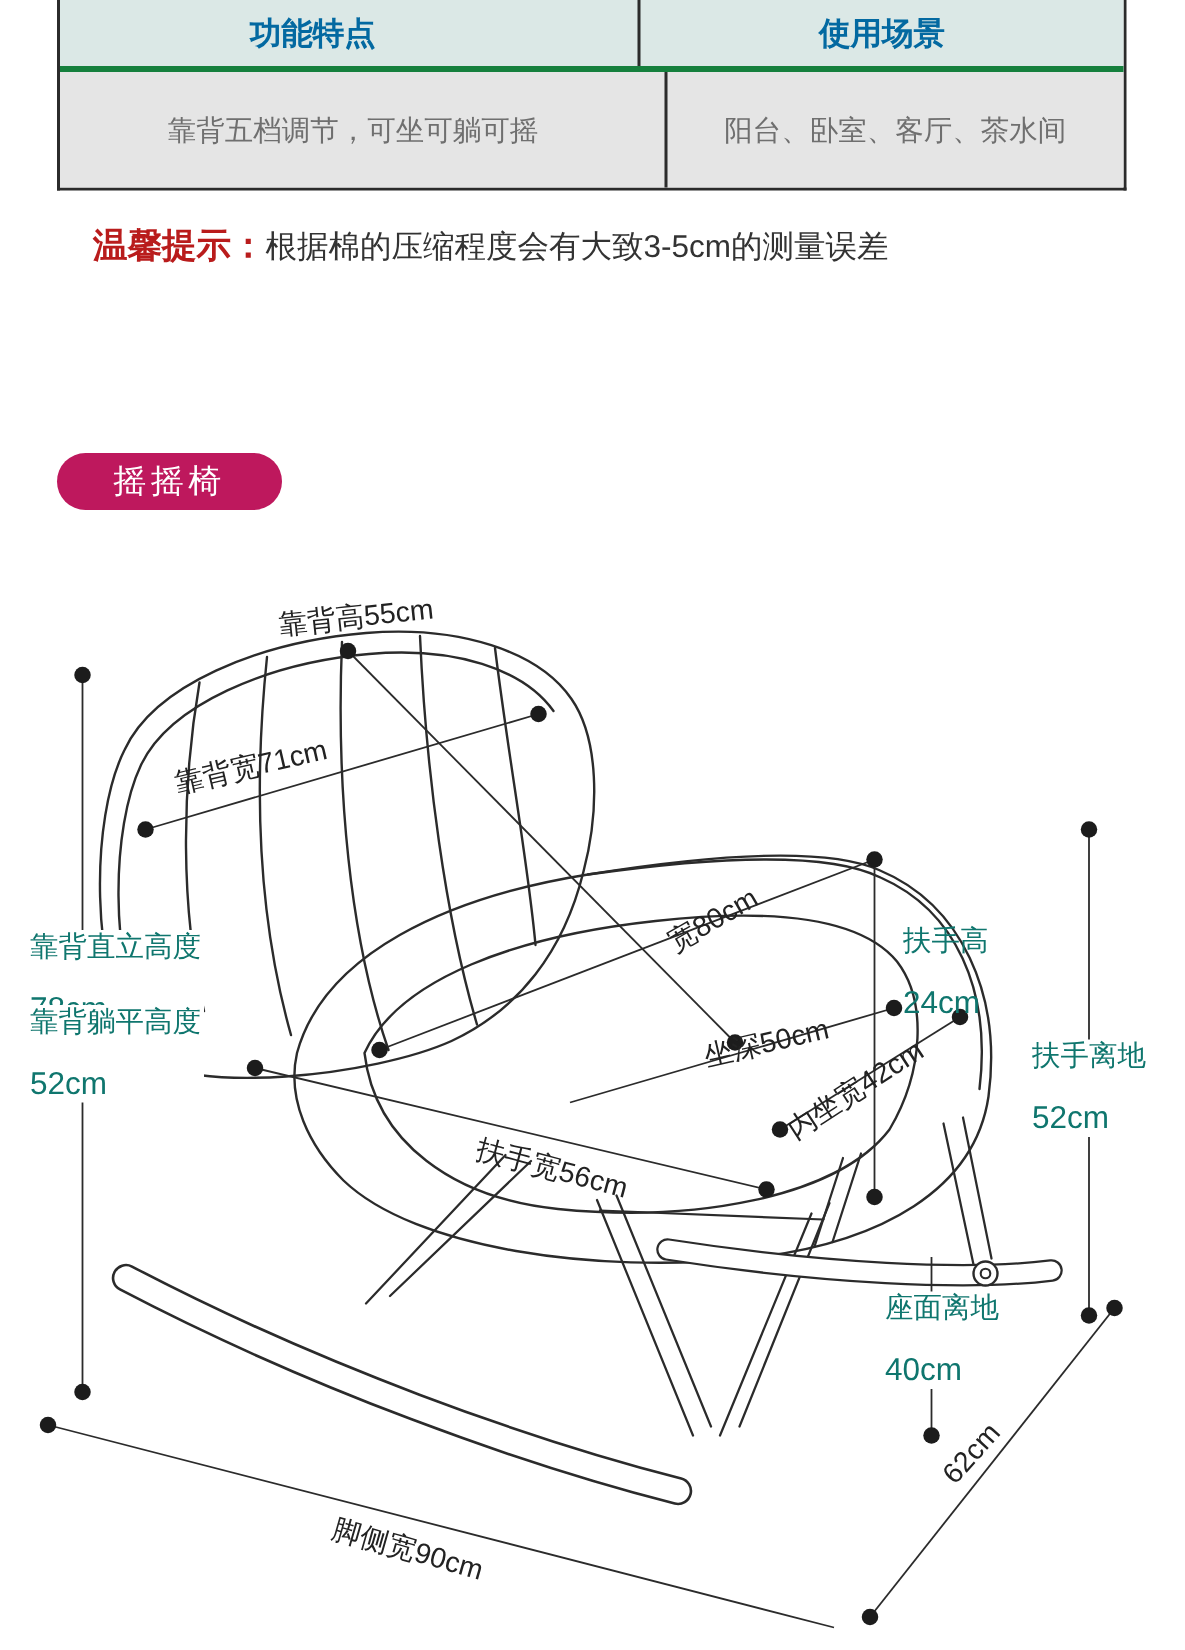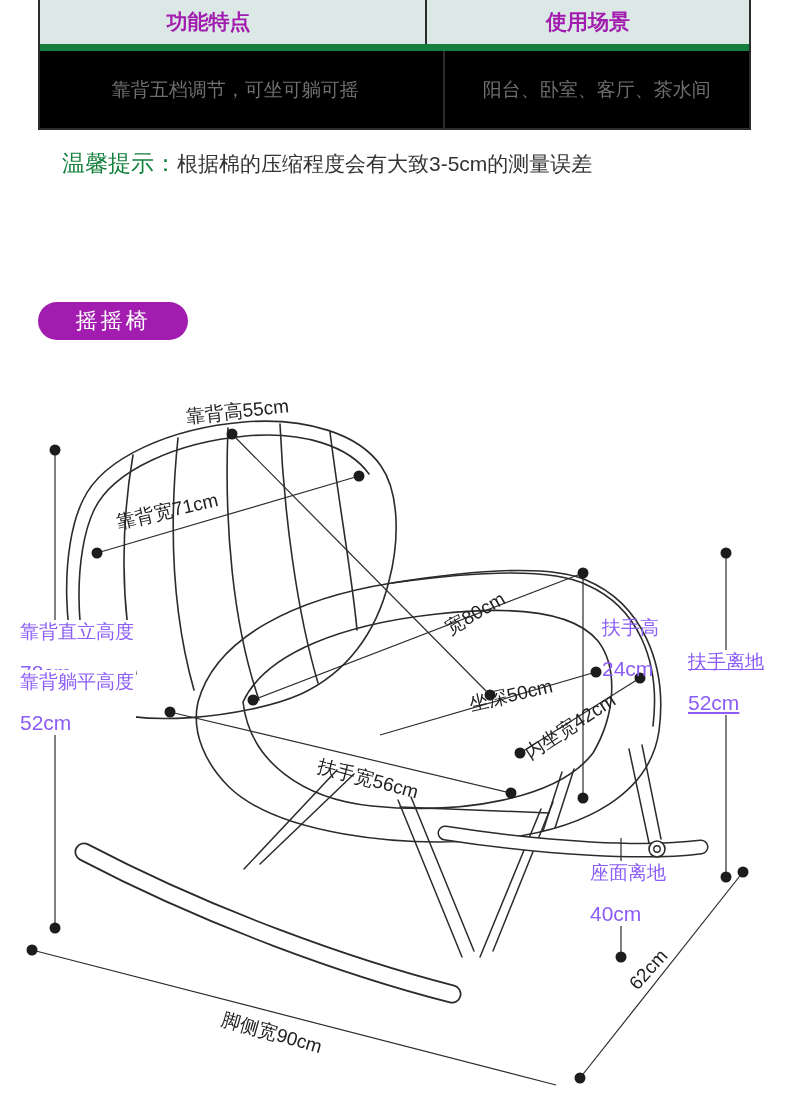--- a/index.html
+++ b/index.html
@@ -13,41 +13,41 @@
     border:2px solid #2b2b2b; border-top:none; box-sizing:border-box;
   }
   .spec-row { display:flex; }
   .spec-row .cell {
     display:flex; align-items:center; justify-content:center;
     box-sizing:border-box; text-align:center;
   }
   .cell.c1 { width:51%; }
   .cell.c2 { width:49%; border-left:2px solid #2b2b2b;margin-left:48px; }
   .row-head { height:44px; background:#dbe8e6; }
-  .row-head .cell { font-size:21px; font-weight:bold; color:#a21caf; }
-  .row-body { height:77px; background:#000000; border-top:7px solid #15803d;padding-left:36px; }
+  .row-head .cell { font-size:21px; font-weight:bold; color:#0369a1; }
+  .row-body { height:77px; background:#e5e5e5; border-top:4px solid #15803d;padding-left:36px; }
   .row-body .cell { font-size:19px; color:#6f6f6f; }
   
   .notice { position:absolute; left:62px; top:144px; width:690px; color:#222; }
   .notice .ln { font-size:21px; line-height:38px; color:#333; }
-  .notice .prefix { font-weight:normal; font-size:23px; color:#15803d; }
+  .notice .prefix { font-weight:bold; font-size:23px; color:#b91c1c; }
   
   .badge {
     position:absolute; left:38px; top:302px; width:150px; height:38px;
-    background:#a21caf; border-radius:19px; color:#ffffff; font-size:22px;
+    background:#be185d; border-radius:19px; color:#ffffff; font-size:22px;
     letter-spacing:3px; display:flex; align-items:center; justify-content:center;
   }
   
   svg.art { position:absolute; left:0; top:0; width:790px; height:1100px; }
   .dim {
     position:absolute; font-size:19px; color:#222; white-space:nowrap;
     transform-origin:0 50%;
   }
   .dimblock {
-    position:absolute; font-size:19px; color:#8b5cf6; white-space:nowrap;
+    position:absolute; font-size:19px; color:#0f766e; white-space:nowrap;
     line-height:24px; background:#ffffff; padding:0 2px;
   }
   .dimblock .l2 { font-size:21px;margin-top:17px; }
   .dimblock.nobg { background:transparent; }
 </style>
 </head>
 <body>
 
 <div class="frame">
 
@@ -156,21 +156,21 @@
   <div class="dim" style="left:527px; top:742px; transform:rotate(-33deg);">内坐宽42cm</div>
   <div class="dim" style="left:318px; top:753px; transform:rotate(15deg);">扶手宽56cm</div>
   <div class="dimblock" style="left:18px; top:620px;">
     <div>靠背直立高度</div>
     <div class="l2">78cm</div>
   </div>
   <div class="dimblock" style="left:18px; top:670px;">
     <div>靠背躺平高度</div>
     <div class="l2">52cm</div>
   </div>
-  <div class="dimblock" style="left:686px; top:650px;text-decoration:underline;">
+  <div class="dimblock" style="left:686px; top:693px;">
     <div>扶手离地</div>
     <div class="l2">52cm</div>
   </div>
   <div class="dimblock" style="left:588px; top:861px;">
     <div>座面离地</div>
     <div class="l2">40cm</div>
   </div>
   <div class="dim" style="left:633px; top:976px; transform:rotate(-48deg);">62cm</div>
   <div class="dim" style="left:222px; top:1006px; transform:rotate(16deg);">脚侧宽90cm</div>
 

